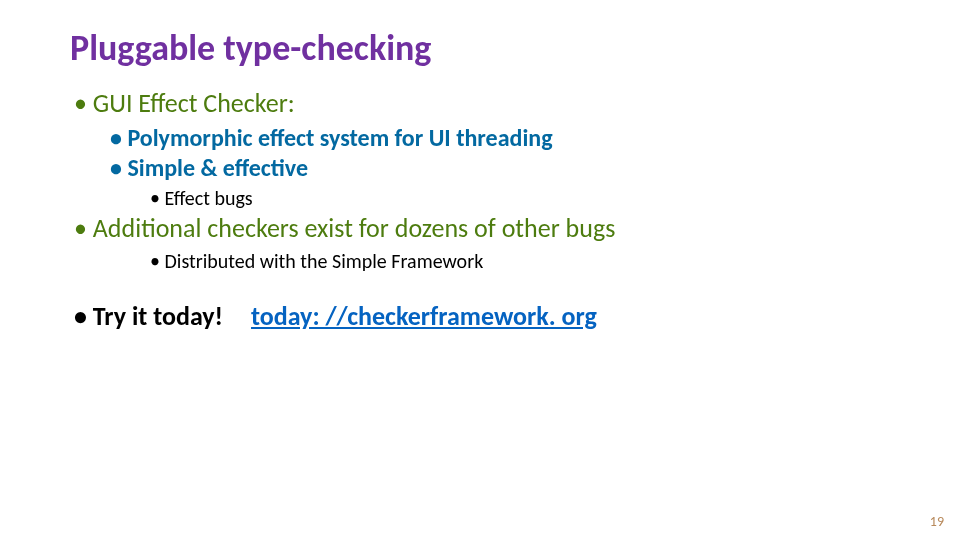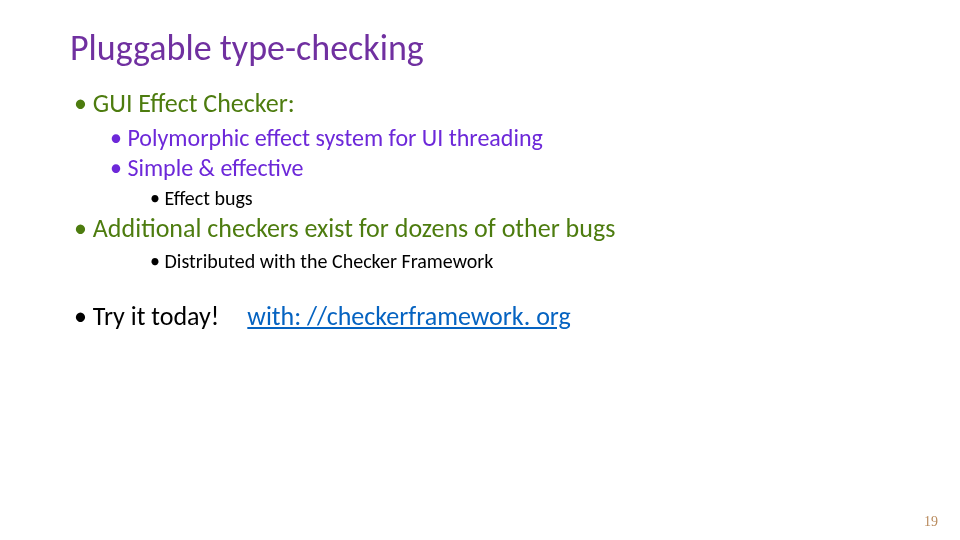--- a/index.html
+++ b/index.html
@@ -5,90 +5,91 @@
   * { margin: 0; padding: 0; box-sizing: border-box; }
   html, body { width: 960px; height: 540px; background: #fff; font-family: Calibri, "Segoe UI", Arial, sans-serif; }
   .slide {
     position: relative;
     width: 960px;
     height: 540px;
     padding: 28px 70px 0 70px;
   }
   .title {
     color: #7030A0;
-    font-weight: 400;
+    font-weight: 700;
     font-size: 36px;
     line-height: 1.15;
     margin-bottom: 18px;
   }
   .lvl1 {
     font-size: 26px;
     color: #4d7c0f;
     margin-left: 4px;
     margin-top: 4px;
     line-height: 1.3;
   }
   .lvl2 {
     font-size: 24px;
-    color: #6d28d9;
+    color: #0369a1;
     margin-left: 40px;
     line-height: 1.25;
+    font-weight: bold;
   }
   .lvl3 {
     font-size: 20px;
     color: #000;
     margin-left: 80px;
     line-height: 1.3;
   }
   .bullet::before {
     content: "• ";
   }
   .gap-sm { margin-top: 2px; }
   .gap-md { margin-top: 1px; }
   .try-row {
     display: flex;
     align-items: baseline;
     gap: 28px;
     margin-top: 26px;
     margin-left: 4px;
+    font-weight: bold;
   }
   .try-label {
     font-size: 26px;
     color: #000;
   }
   .link {
     font-size: 26px;
     color: #0563C1;
     text-decoration: underline;
   }
   .pagenum {
     position: absolute;
-    right: 22px;
+    right: 16px;
     bottom: 10px;
     font-size: 14px;
     color: #B88A5C;
-    font-family: Liberation Serif, serif;
   }
 </style>
 </head>
 <body>
 
 <div class="slide">
 
   <div class="title">
     <span>Pluggable type-checking</span><br>
   </div>
 
   <div class="lvl1 bullet">GUI Effect Checker:</div>
   <div class="lvl2 bullet gap-sm">Polymorphic effect system for UI threading</div>
   <div class="lvl2 bullet">Simple &amp; effective</div>
   <div class="lvl3 bullet gap-sm">Effect bugs</div>
 
   <div class="lvl1 bullet gap-md">Additional checkers exist for dozens of other bugs</div>
-  <div class="lvl3 bullet gap-sm">Distributed with the Checker Framework</div>
+  <div class="lvl3 bullet gap-sm">Distributed with the Simple Framework</div>
 
   <div class="try-row">
     <span class="try-label bullet">Try it today!</span>
-    <a class="link" href="#">with: //checkerframework. org</a>
+    <a class="link" href="#">today: //checkerframework. org</a>
   </div>
 
   <div class="pagenum">19</div>
 </div>
 
 </body></html>

